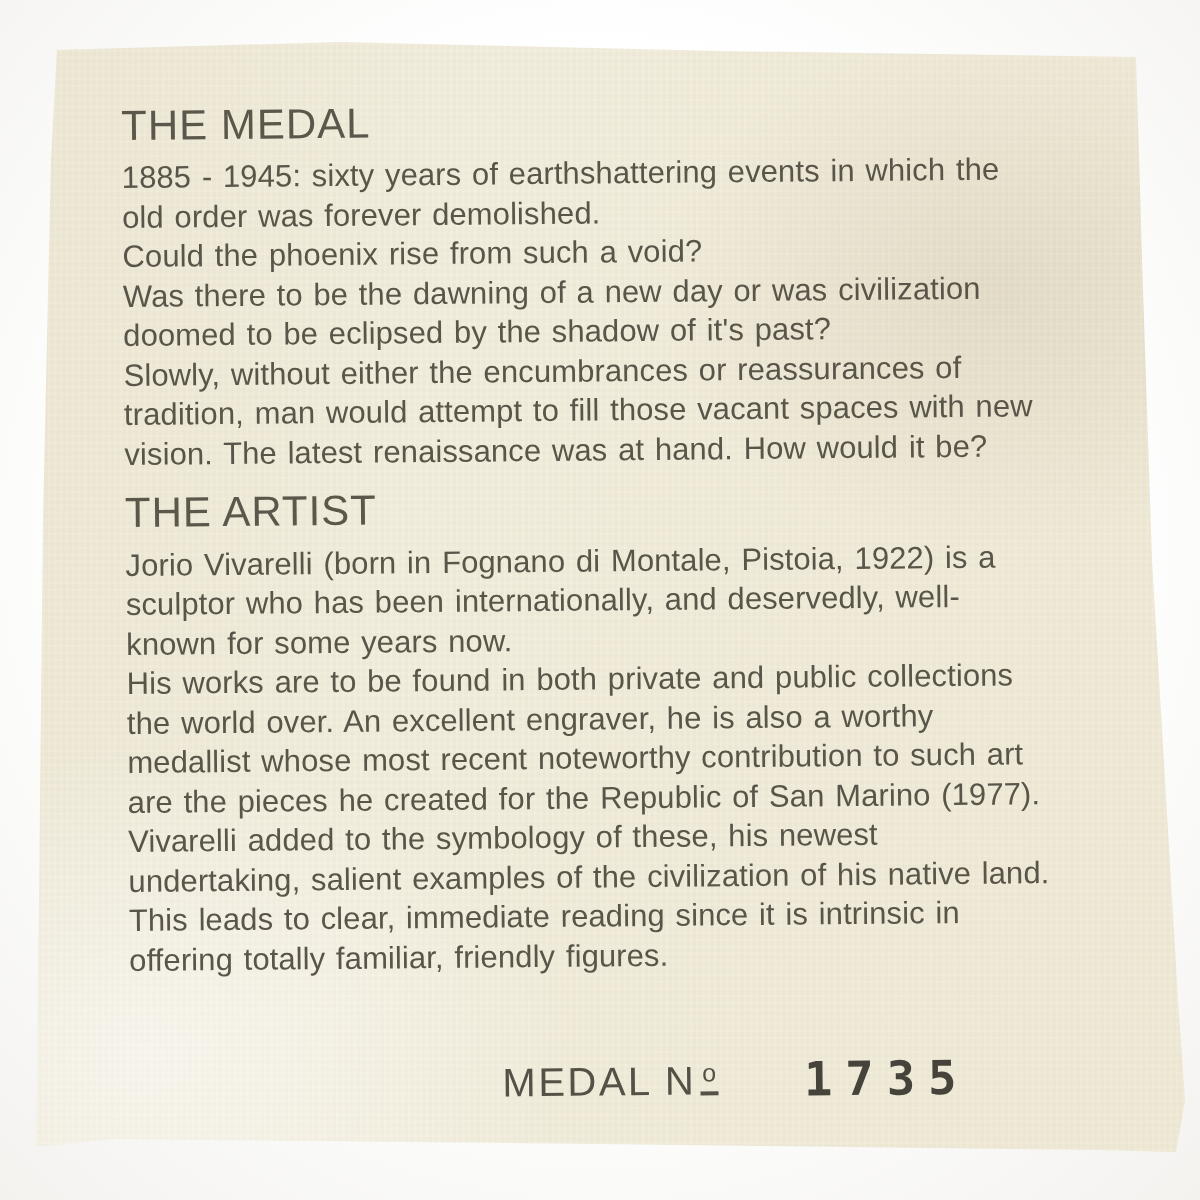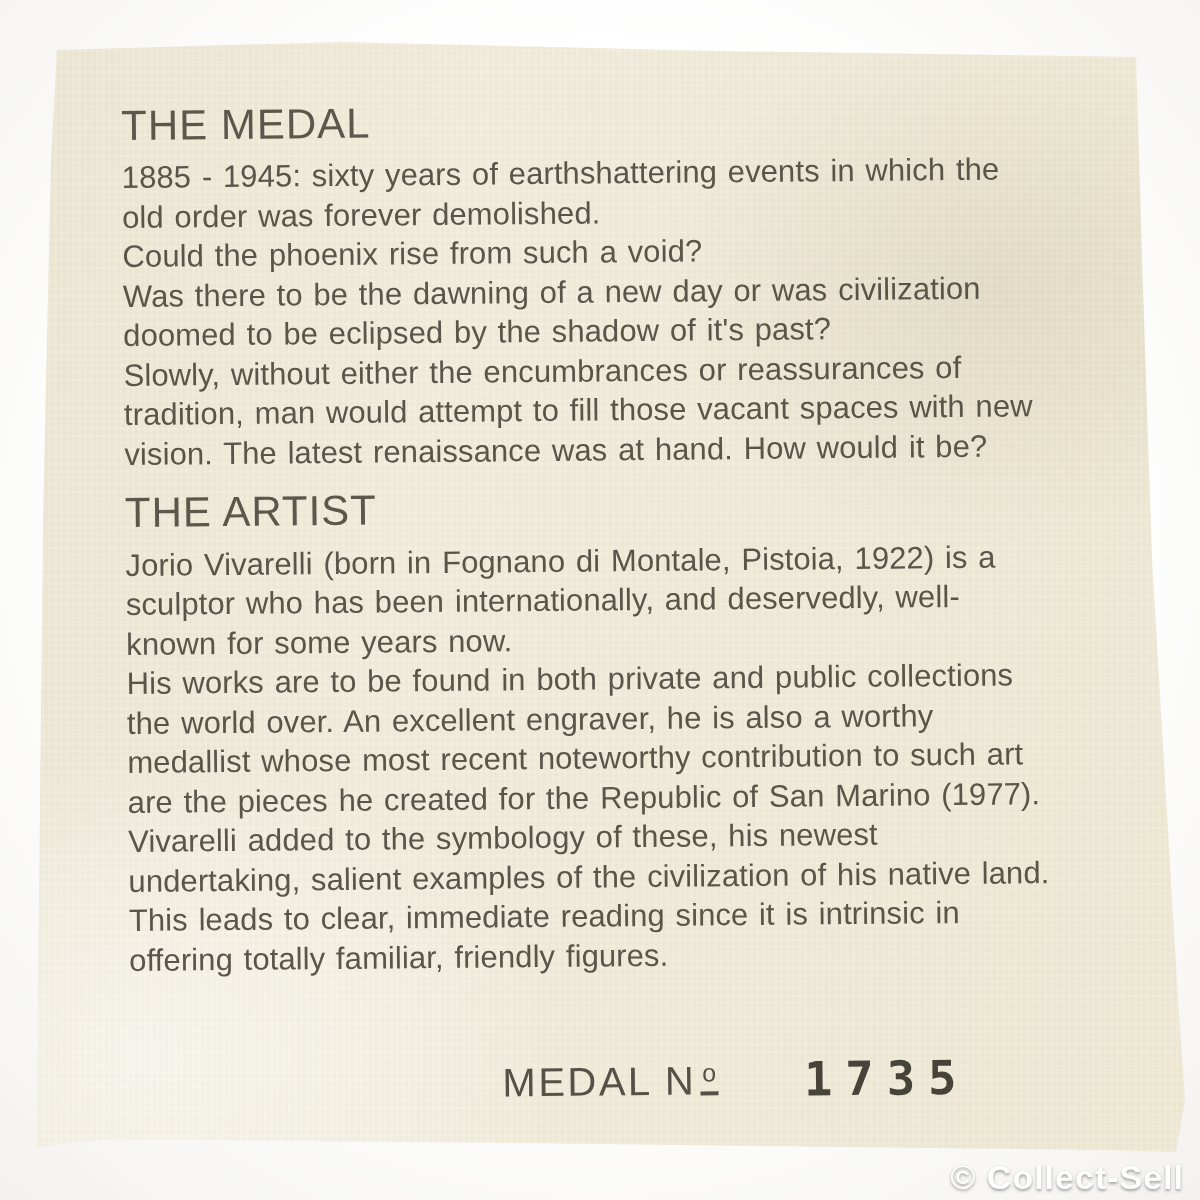--- a/index.html
+++ b/index.html
@@ -138,15 +138,14 @@
       </div>
 
       <div class="medal-row">
         <span class="medal-label"><span>MEDAL N</span><span class="medal-ordinal">o</span></span>
         <span class="medal-number">1735</span>
       </div>
 
     </div>
   </div>
 
-  <div class="watermark">© Collect-Sell</div>
 
 </div>
 
 </body></html>

